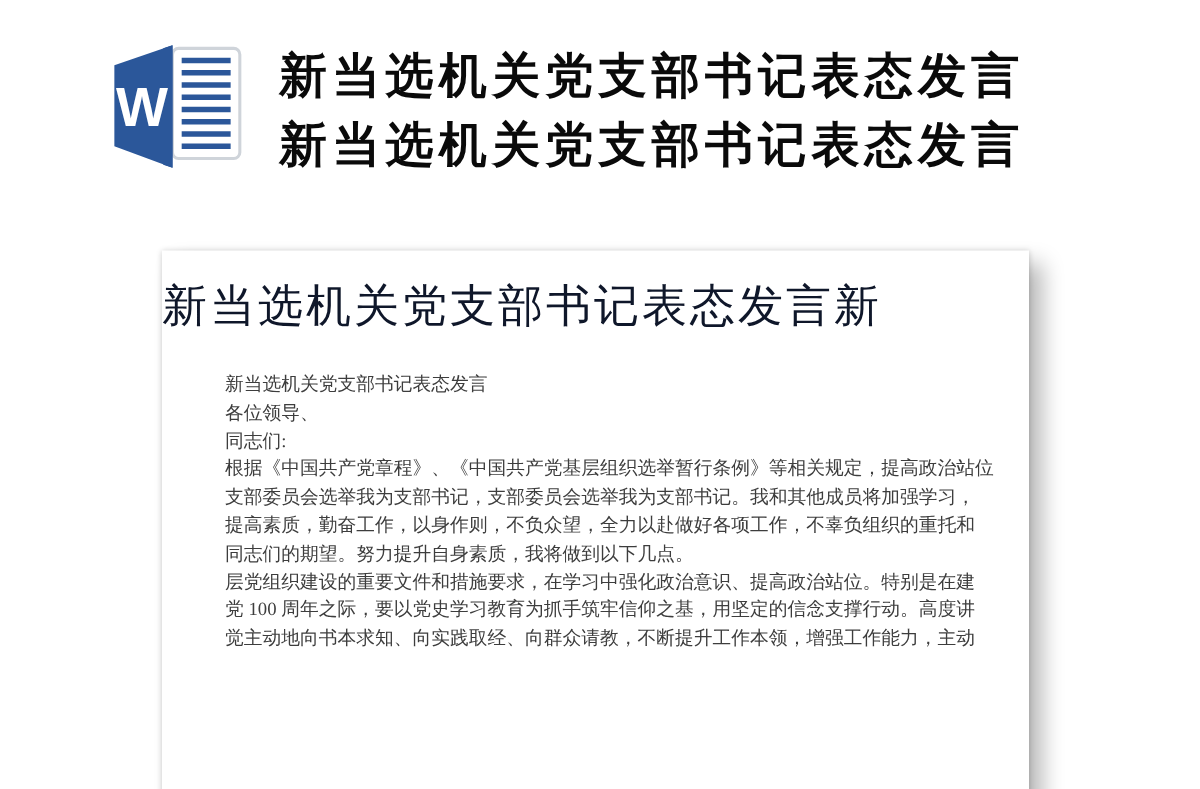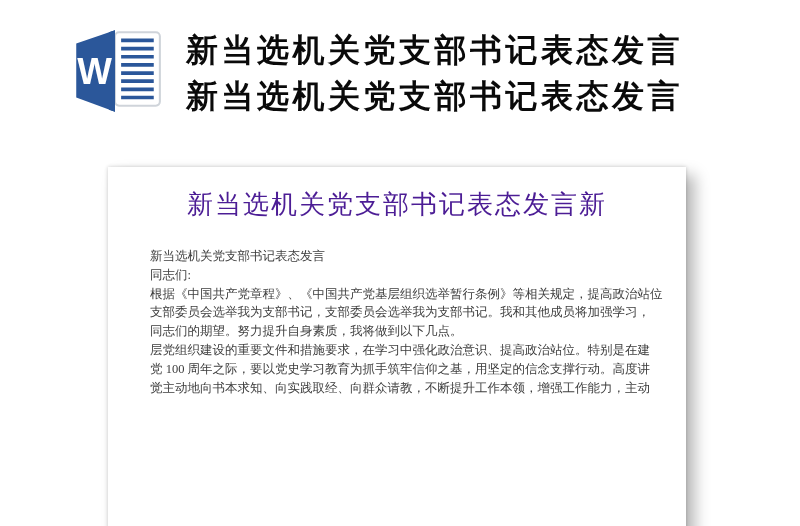--- a/index.html
+++ b/index.html
@@ -10,23 +10,23 @@
   .header { position:absolute; left:0; top:0; width:800px; height:130px; background:#ffffff; }
   .word-icon { position:absolute; left:64px; top:29px; width:102px; height:84px; }
   .header-title { position:absolute; left:186px; top:27px; line-height:46px;
                   font-size:32px; font-weight:700; letter-spacing:3.5px; color:#0a0a0a;
                   white-space:nowrap; }
 
   
   .page { position:absolute; left:108px; top:167px; width:578px; height:760px;
           background:#ffffff;
           box-shadow:0 0 4px rgba(0,0,0,.20), 9px 8px 14px rgba(0,0,0,.28); }
-  .doc-title { margin-top:12px; text-align:center; font-family:"Liberation Serif", serif;
-               font-size:26px; font-weight:400; letter-spacing:2px; line-height:52px;
-               color:#4c1d95; white-space:nowrap; }
+  .doc-title { margin-top:12px; font-family:"Liberation Serif", serif;
+               font-size:30px; font-weight:400; letter-spacing:2px; line-height:52px;
+               color:#0f172a; white-space:nowrap; }
   .doc-body { margin:16px 28px 0 42px; font-family:"Liberation Serif", serif;
               font-size:12.5px; line-height:18.8px; color:#3d3d3d; }
   .doc-line { white-space:nowrap; }
 </style>
 </head>
 <body>
 
 <div class="header">
 
   <div class="word-icon">
@@ -59,21 +59,23 @@
 </div>
 
 <div class="page">
 
   <div class="doc-title">
     <div>新当选机关党支部书记表态发言新</div>
   </div>
 
   <div class="doc-body">
     <div class="doc-line">新当选机关党支部书记表态发言</div>
+    <div class="doc-line">各位领导、</div>
     <div class="doc-line">同志们:</div>
     <div class="doc-line">根据《中国共产党章程》、《中国共产党基层组织选举暂行条例》等相关规定，提高政治站位</div>
     <div class="doc-line">支部委员会选举我为支部书记，支部委员会选举我为支部书记。我和其他成员将加强学习，</div>
+    <div class="doc-line">提高素质，勤奋工作，以身作则，不负众望，全力以赴做好各项工作，不辜负组织的重托和</div>
     <div class="doc-line">同志们的期望。努力提升自身素质，我将做到以下几点。</div>
     <div class="doc-line">层党组织建设的重要文件和措施要求，在学习中强化政治意识、提高政治站位。特别是在建</div>
     <div class="doc-line">党 100 周年之际，要以党史学习教育为抓手筑牢信仰之基，用坚定的信念支撑行动。高度讲</div>
     <div class="doc-line">觉主动地向书本求知、向实践取经、向群众请教，不断提升工作本领，增强工作能力，主动</div>
   </div>
 </div>
 
 </body></html>

